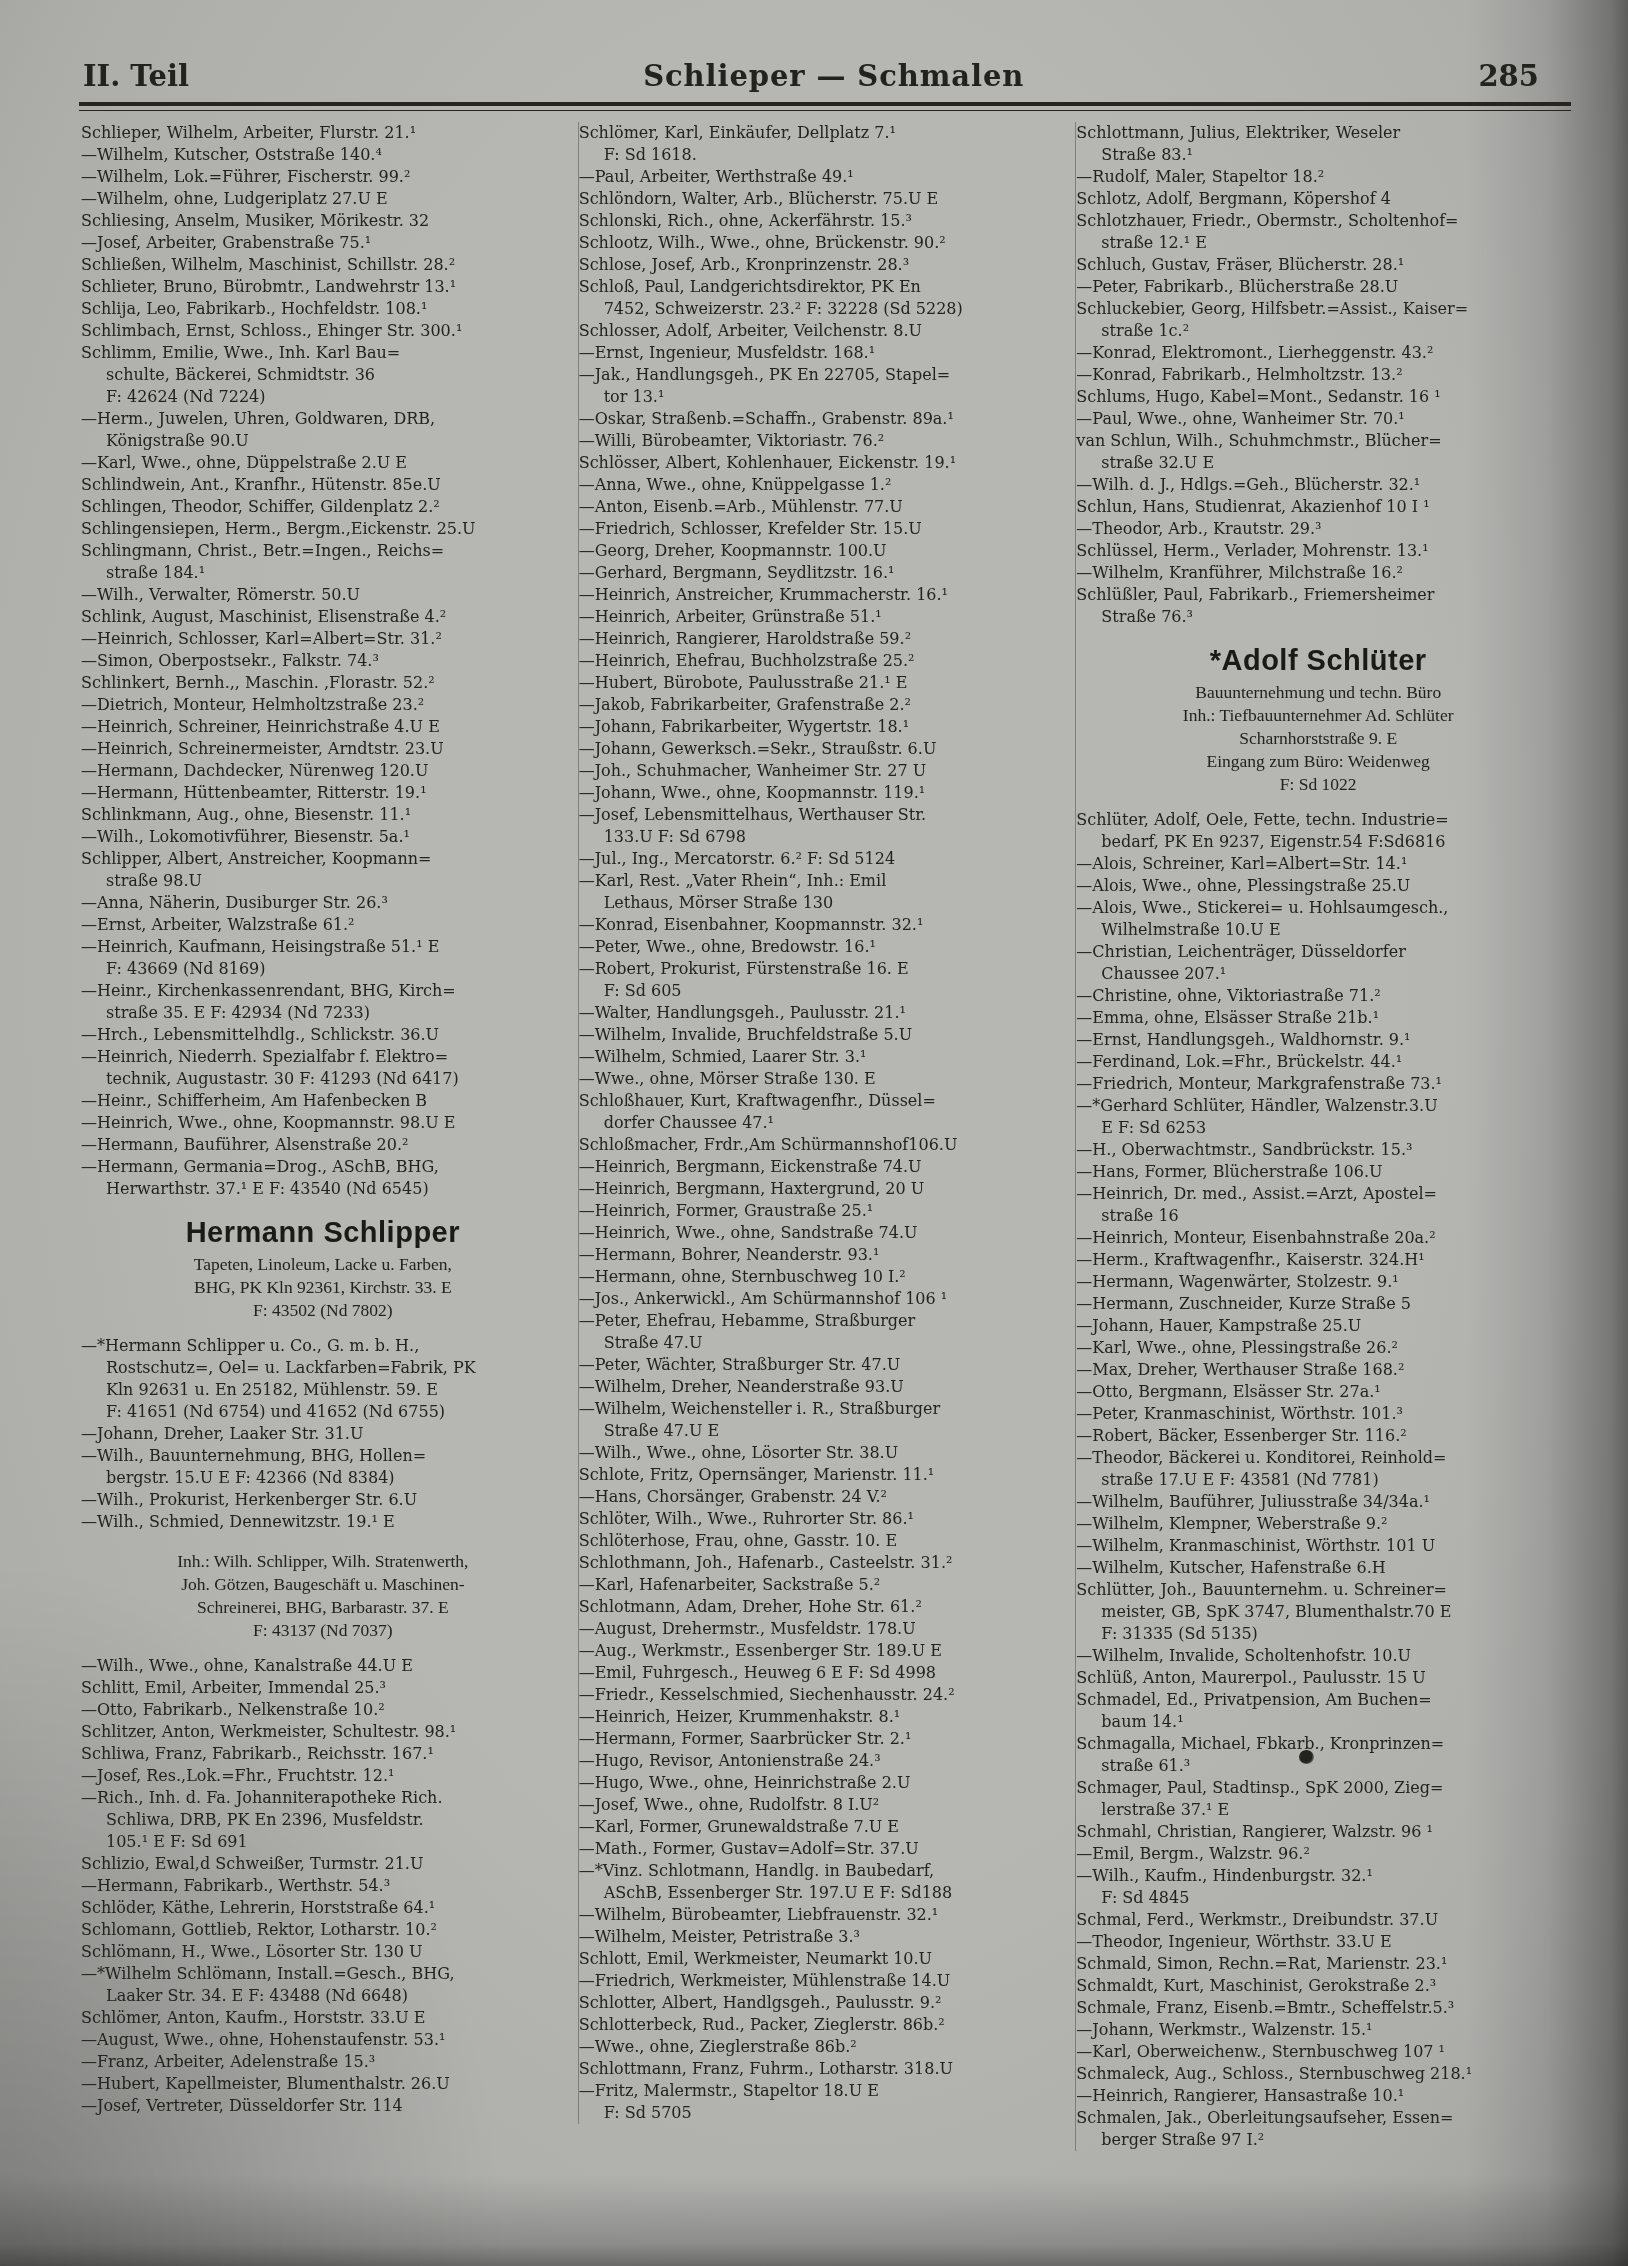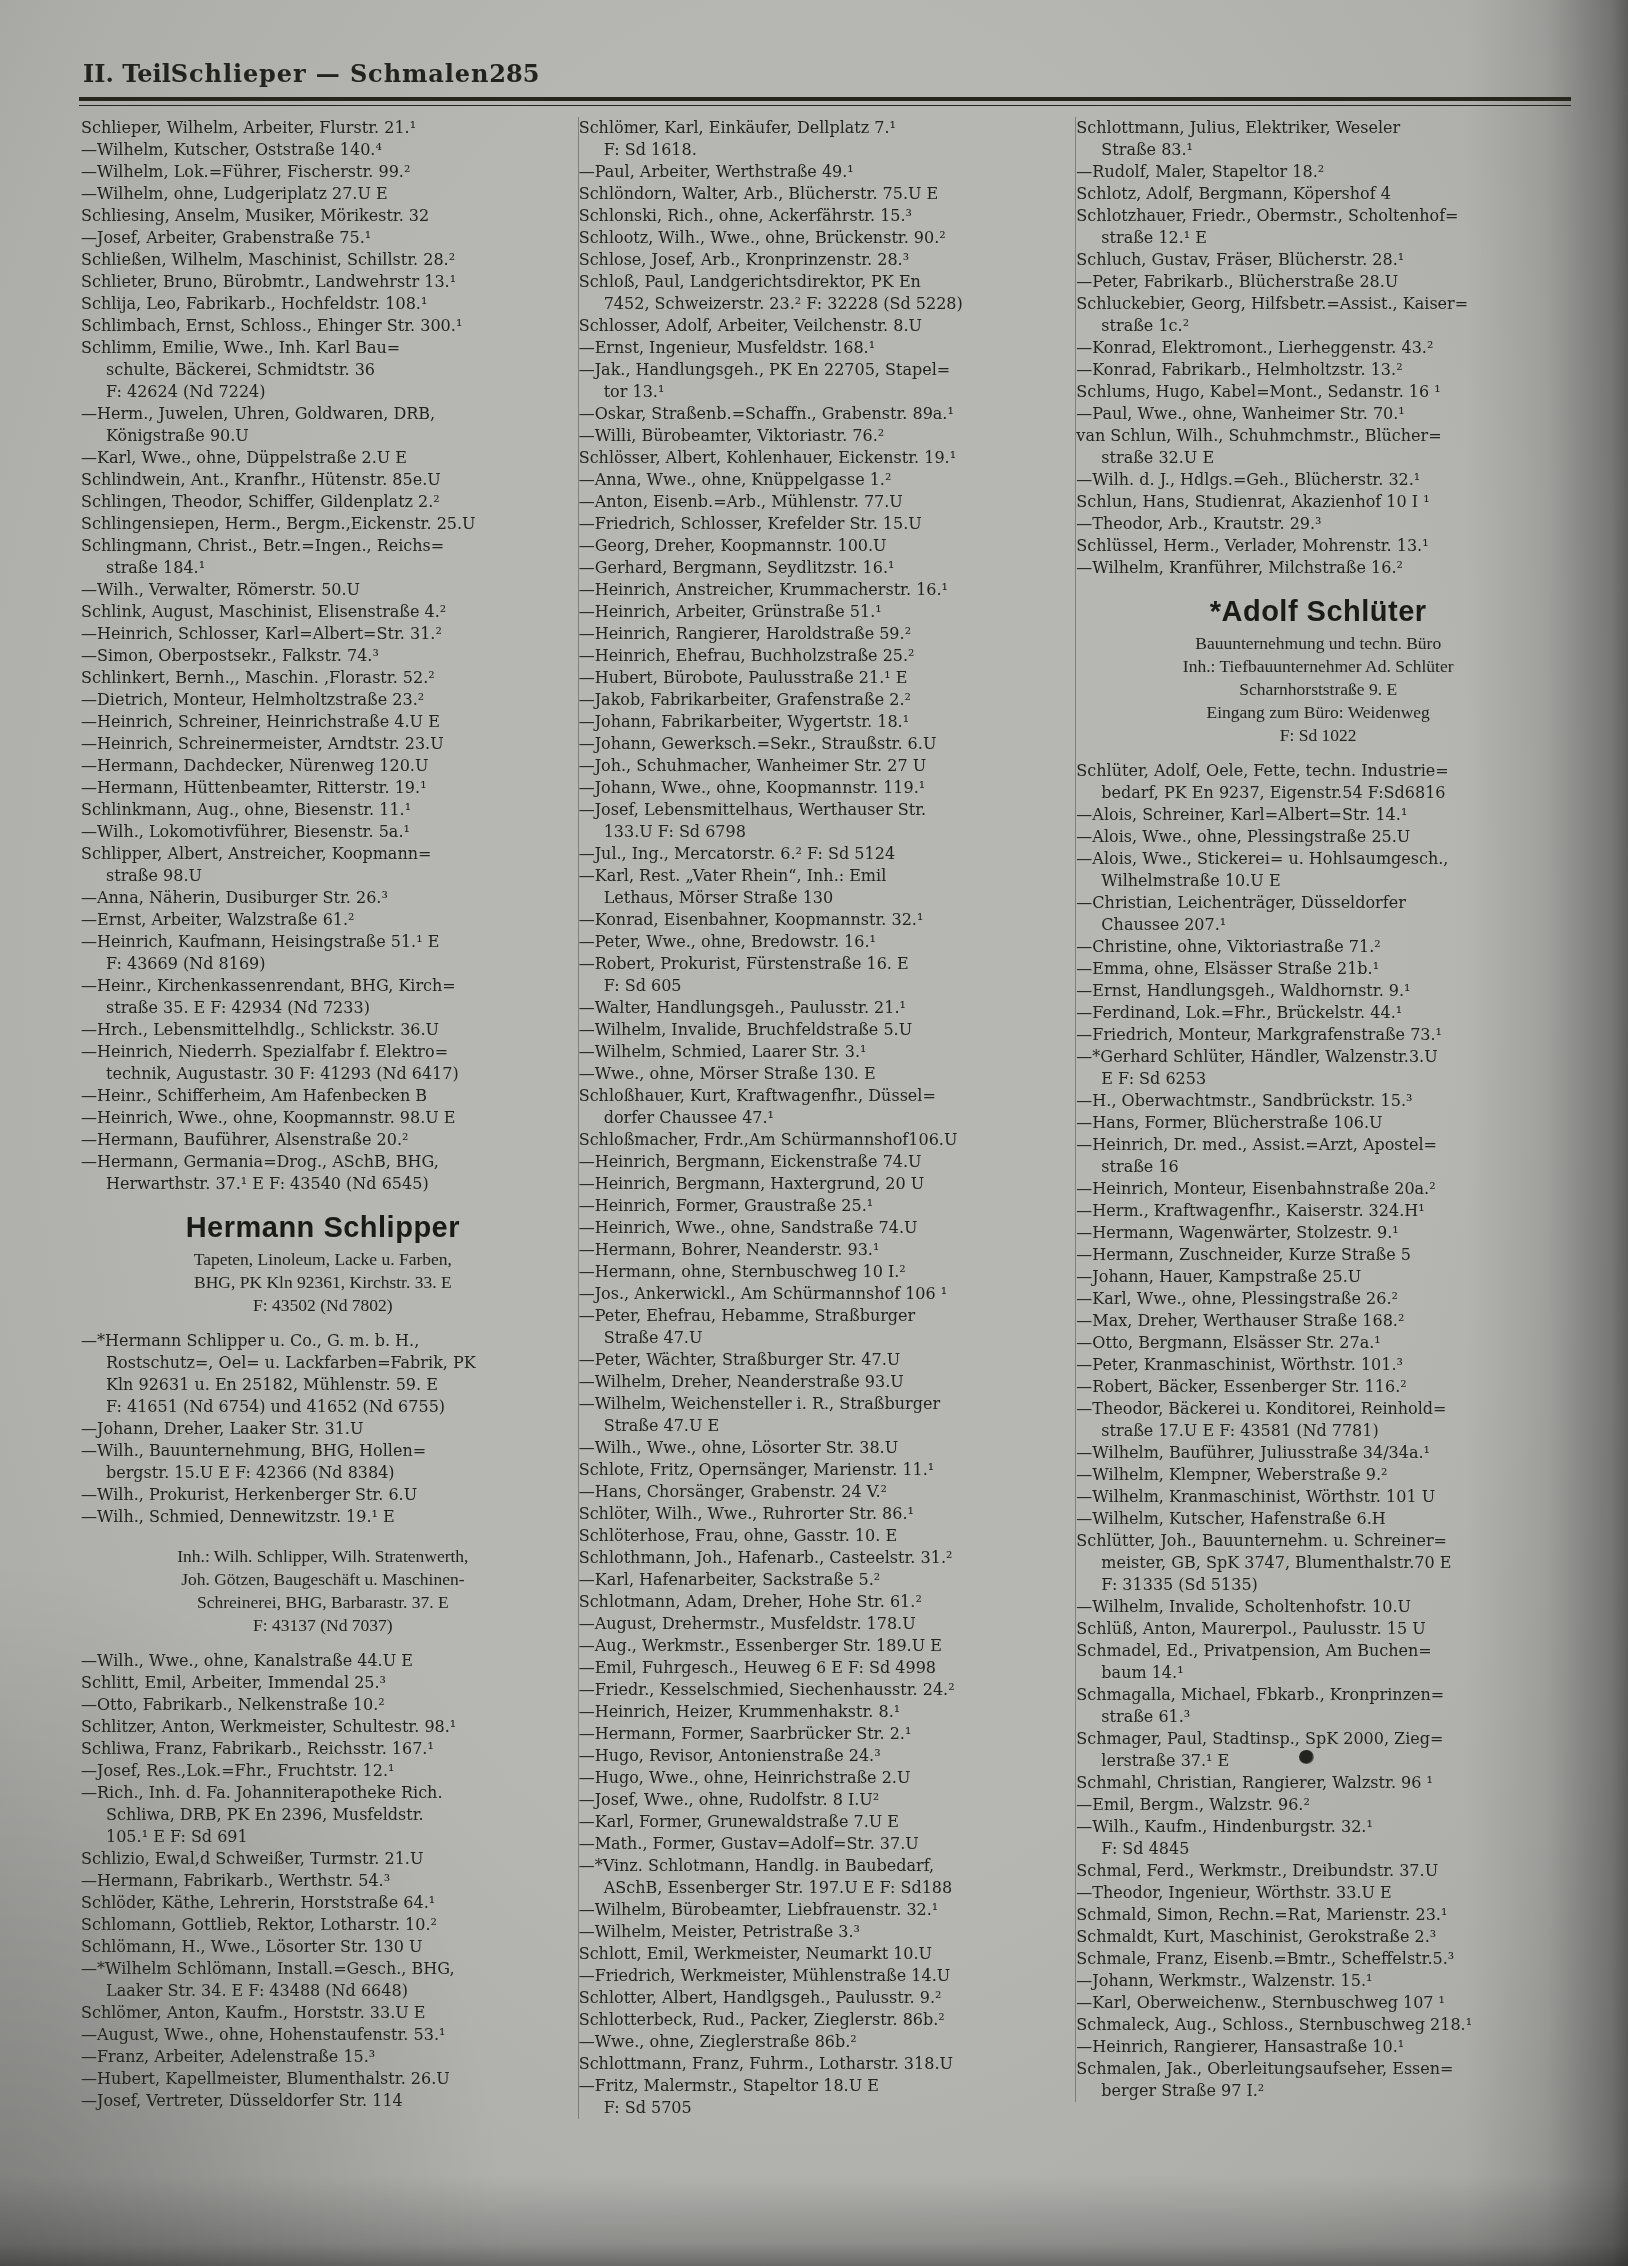--- a/index.html
+++ b/index.html
@@ -11,23 +11,23 @@
   .page{
     position:absolute;inset:0;
     background:
       linear-gradient(to right, rgba(0,0,0,0) 90%, rgba(0,0,0,0.10) 95%, rgba(0,0,0,0.32) 99%, rgba(0,0,0,0.45) 100%),
       linear-gradient(to bottom, rgba(0,0,0,0) 96%, rgba(0,0,0,0.20) 99%, rgba(0,0,0,0.40) 100%),
       radial-gradient(ellipse at 0% 100%, rgba(0,0,0,0.22), rgba(0,0,0,0) 22%),
       radial-gradient(ellipse at 50% 42%, #b6b7b3 50%, #adaeaa 80%, #9fa09c 98%);
     color:#22221e;
   }
   .header{
-    display:flex;align-items:baseline;
+    display:flex;justify-content:space-between;align-items:baseline;
     padding:59px 89px 0 83px;
-    font-weight:bold;font-size:24px;
+    font-weight:bold;font-size:29px;
   }
   .header .mid{letter-spacing:0.9px;}
   .double-rule{
     margin:9.2px 57px 0 79px;
     border-top:4.6px solid #26261f;
   }
   .double-rule::after{
     content:"";display:block;height:0;border-top:1.8px solid #26261f;margin-top:3.7px;
   }
   .cols{
@@ -594,20 +594,24 @@
         </div>
         <div class="entry">
           <div class="line">—Theodor, Arb., Krautstr. 29.³</div>
         </div>
         <div class="entry">
           <div class="line">Schlüssel, Herm., Verlader, Mohrenstr. 13.¹</div>
         </div>
         <div class="entry">
           <div class="line">—Wilhelm, Kranführer, Milchstraße 16.²</div>
         </div>
+        <div class="entry">
+          <div class="line">Schlüßler, Paul, Fabrikarb., Friemersheimer</div>
+          <div class="line cont">Straße 76.³</div>
+        </div>
         <div class="ad">
           <div class="ad-title">*Adolf Schlüter</div>
           <div class="ad-line">Bauunternehmung und techn. Büro</div>
           <div class="ad-line">Inh.: Tiefbauunternehmer Ad. Schlüter</div>
           <div class="ad-line">Scharnhorststraße 9. E</div>
           <div class="ad-line">Eingang zum Büro: Weidenweg</div>
           <div class="ad-line">F: Sd 1022</div>
         </div>
         <div class="entry">
           <div class="line">Schlüter, Adolf, Oele, Fette, techn. Industrie=</div>

